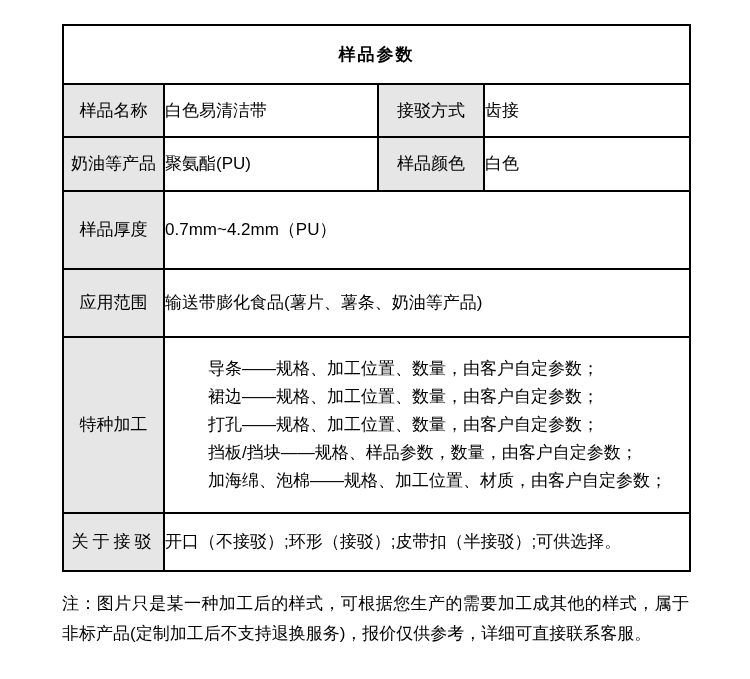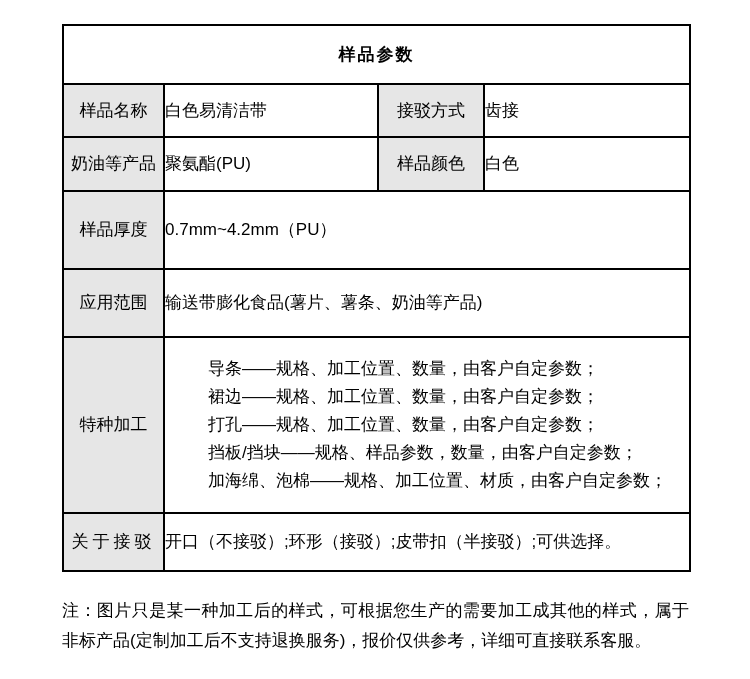--- a/index.html
+++ b/index.html
@@ -58,21 +58,21 @@
   }
   td.value-indent {
     padding-left: 36px;
   }
   td.multiline-cell div {
     line-height: 28px;
     padding-left: 43px;
   }
   p.note {
     width: 627px;
-    margin: 24px 0 0 0;
+    margin: 17px 0 0 0;
     font-size: 17px;
     line-height: 30px;
     text-align: justify;
   }
 </style>
 </head>
 <body>
 
 <div class="page">
   <table class="spec-table">

